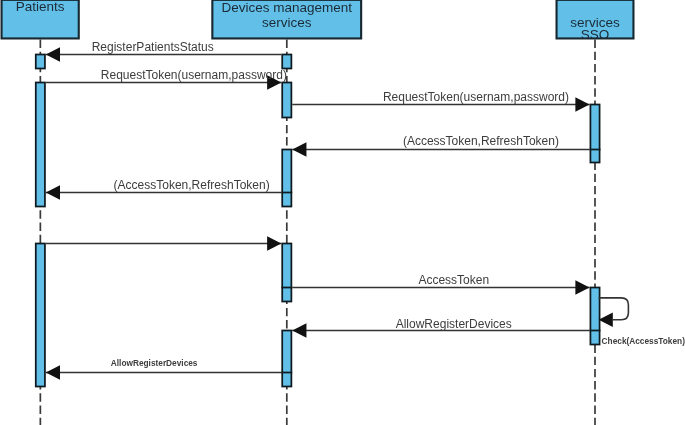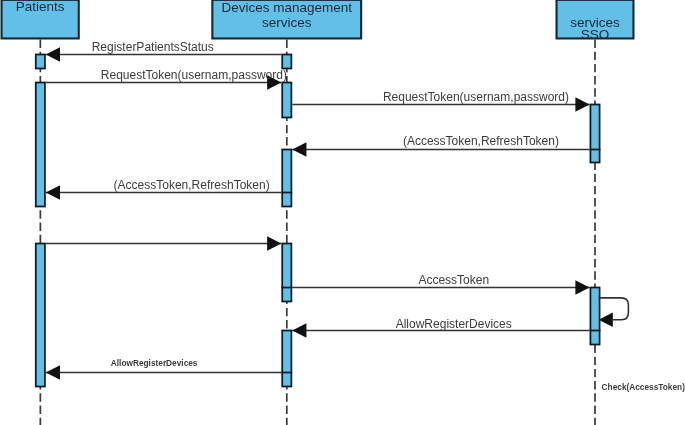--- a/index.html
+++ b/index.html
@@ -133,18 +133,18 @@
       <div class="participant-title" style="left: 286.75px; top: 0.8px; transform: translate(-50%, 0px);">Devices management</div>
       <div class="participant-title" style="left: 286.75px; top: 15.8px; transform: translate(-50%, 0px);">services</div>
       <div class="participant-title" style="left: 595px; top: 0.8px; transform: translate(-50%, 0px); margin-top: 27px;">SSO</div>
       <div class="participant-title" style="left: 595px; top: 15.8px; transform: translate(-50%, 0px);">services</div>
       <div class="message-label" style="left: 91.7px; top: 40.6px;">RegisterPatientsStatus</div>
       <div class="message-label" style="left: 100.8px; top: 68.8px;">RequestToken(usernam,password)</div>
       <div class="message-label" style="left: 382.9px; top: 90.6px;">RequestToken(usernam,password)</div>
       <div class="message-label" style="left: 402.9px; top: 135.4px;">(AccessToken,RefreshToken)</div>
       <div class="message-label" style="left: 113.6px; top: 179.1px;">(AccessToken,RefreshToken)</div>
       <div class="message-label" style="left: 418.4px; top: 274.3px;">AccessToken</div>
-      <div class="message-label message-label-bold" style="left: 601.6px; top: 336.7px; margin-top: 46px;">Check(AccessToken)</div>
+      <div class="message-label message-label-bold" style="left: 601.6px; top: 336.7px;">Check(AccessToken)</div>
       <div class="message-label" style="left: 395.7px; top: 317.6px;">AllowRegisterDevices</div>
       <div class="message-label message-label-bold" style="left: 110.8px; top: 359.2px;">AllowRegisterDevices</div>
   </div>
 
 </div>
 
 </body></html>

